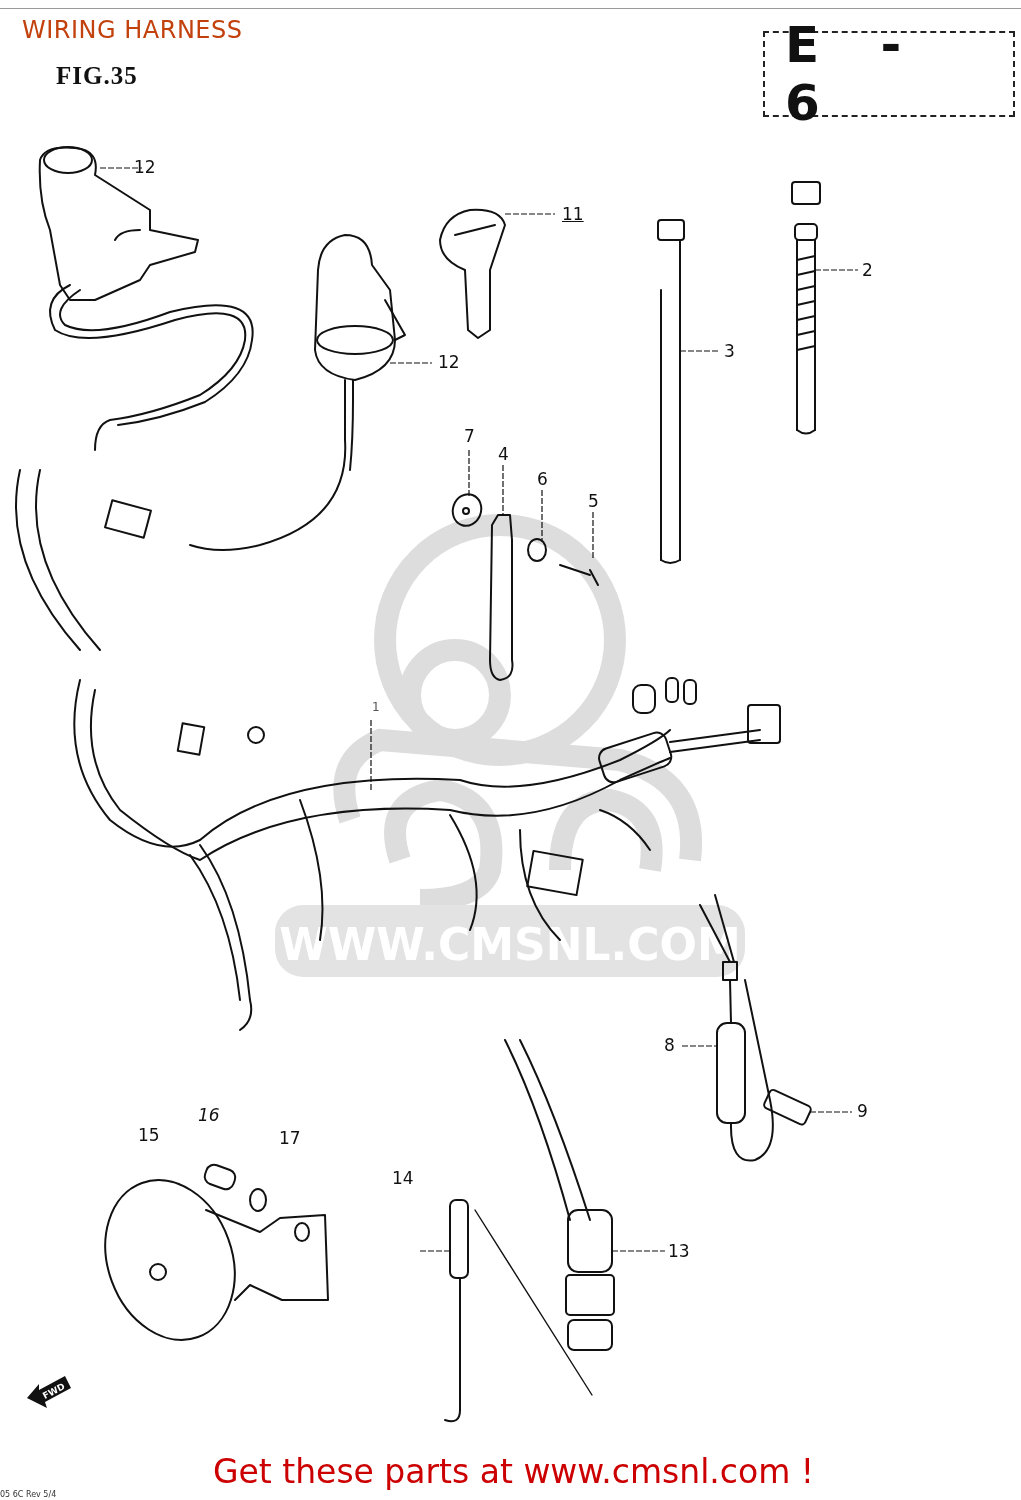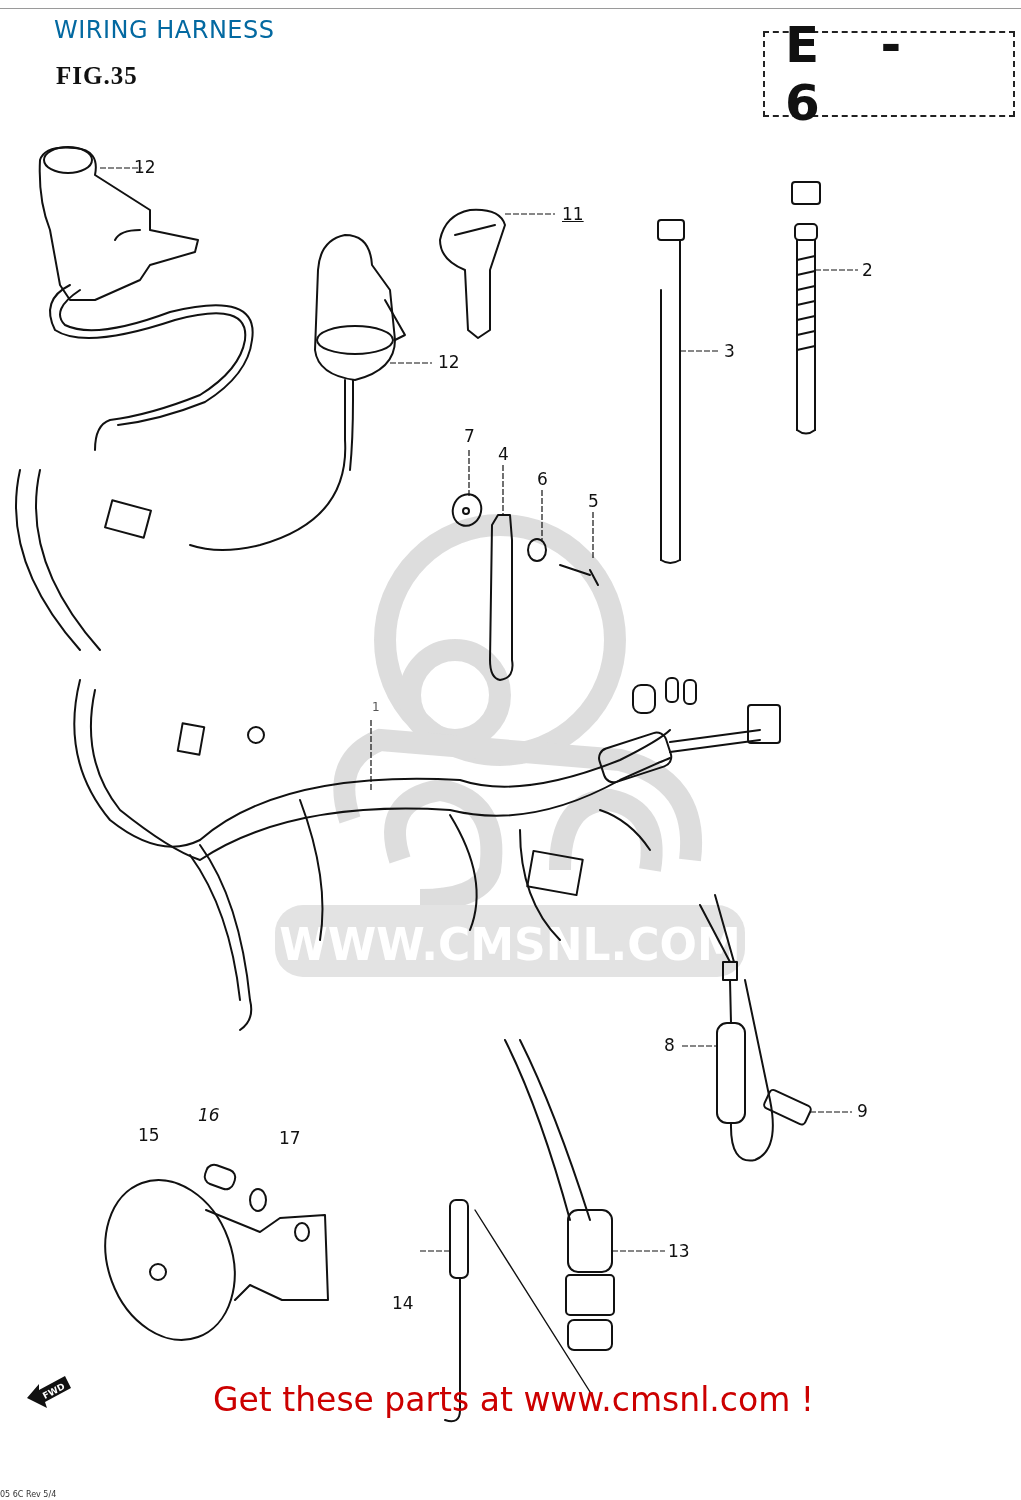--- a/index.html
+++ b/index.html
@@ -1,24 +1,24 @@
 <!DOCTYPE html>
 <html><head>
 <meta charset="utf-8">
 <style>
   html, body { margin: 0; padding: 0; background: #ffffff; }
   body { width: 1021px; height: 1500px; position: relative; overflow: hidden; font-family: "DejaVu Sans", sans-serif; }
   .top-rule { position: absolute; left: 0; top: 8px; width: 1021px; height: 1px; background: #9a9a9a; }
-  .page-title { position: absolute; left: 22px; top: 16px; font-size: 24px; color: #0369a1; letter-spacing: 0.5px; font-family: "DejaVu Sans", sans-serif; margin-left: 32px; }
+  .page-title { position: absolute; left: 22px; top: 16px; font-size: 24px; color: #c2410c; letter-spacing: 0.5px; font-family: "DejaVu Sans", sans-serif; }
   .fig-label { position: absolute; left: 56px; top: 62px; font-size: 25px; font-weight: bold; color: #111; font-family: Liberation Serif, serif; letter-spacing: 1px; }
   .section-box { position: absolute; left: 763px; top: 31px; width: 252px; height: 86px; border: 2px dashed #222; box-sizing: border-box; display: flex; align-items: center; }
   .section-code { font-size: 50px; font-weight: bold; color: #111; letter-spacing: 22px; font-family: "DejaVu Sans", sans-serif; padding-left: 20px; }
   .diagram { position: absolute; left: 0; top: 0; width: 1021px; height: 1500px; }
   .callout { position: absolute; font-size: 17px; color: #111; font-family: "DejaVu Sans", sans-serif; }
-  .footer-link { position: absolute; left: 0; top: 1380px; width: 1021px; text-align: center; font-size: 33px; color: #cc0000; font-family: "DejaVu Sans", sans-serif; text-decoration: none; }
+  .footer-link { position: absolute; left: 0; top: 1452px; width: 1021px; text-align: center; font-size: 33px; color: #cc0000; font-family: "DejaVu Sans", sans-serif; text-decoration: none; }
   .footer-link span { padding-left: 6px; }
   .ref-code { position: absolute; left: 0; top: 1490px; font-size: 8px; color: #333; }
   .fwd { position: absolute; left: 25px; top: 1370px; }
 </style>
 </head>
 <body>
 
 <div class="top-rule"></div>
 <div class="page-title">WIRING HARNESS</div>
 <div class="fig-label">FIG.35</div>
@@ -170,21 +170,21 @@
 <div class="callout" style="left:498px;top:444px;">4</div>
 <div class="callout" style="left:588px;top:491px;">5</div>
 <div class="callout" style="left:537px;top:469px;">6</div>
 <div class="callout" style="left:464px;top:426px;">7</div>
 <div class="callout" style="left:664px;top:1035px;">8</div>
 <div class="callout" style="left:857px;top:1101px;">9</div>
 <div class="callout" style="left:438px;top:352px;">12</div>
 <div class="callout" style="left:562px;top:204px;text-decoration:underline;">11</div>
 <div class="callout" style="left:134px;top:157px;">12</div>
 <div class="callout" style="left:668px;top:1241px;">13</div>
-<div class="callout" style="left:392px;top:1293px;">14</div>
+<div class="callout" style="left:392px;top:1168px;">14</div>
 <div class="callout" style="left:138px;top:1125px;">15</div>
 <div class="callout" style="left:198px;top:1105px;font-style:italic;">16</div>
 <div class="callout" style="left:248px;top:1128px;margin-left:31px;">17</div>
 
 <svg class="fwd" width="50" height="40" viewBox="0 0 50 40">
   <polygon points="2,28 14,14 14,20 40,6 46,18 20,32 22,38" fill="#111"></polygon>
   <text x="17" y="26" font-size="9" font-weight="bold" fill="#fff" transform="rotate(-28 25 22)" font-family="DejaVu Sans, sans-serif">FWD</text>
 </svg>
 
 <div class="ref-code">05 6C Rev 5/4</div>

